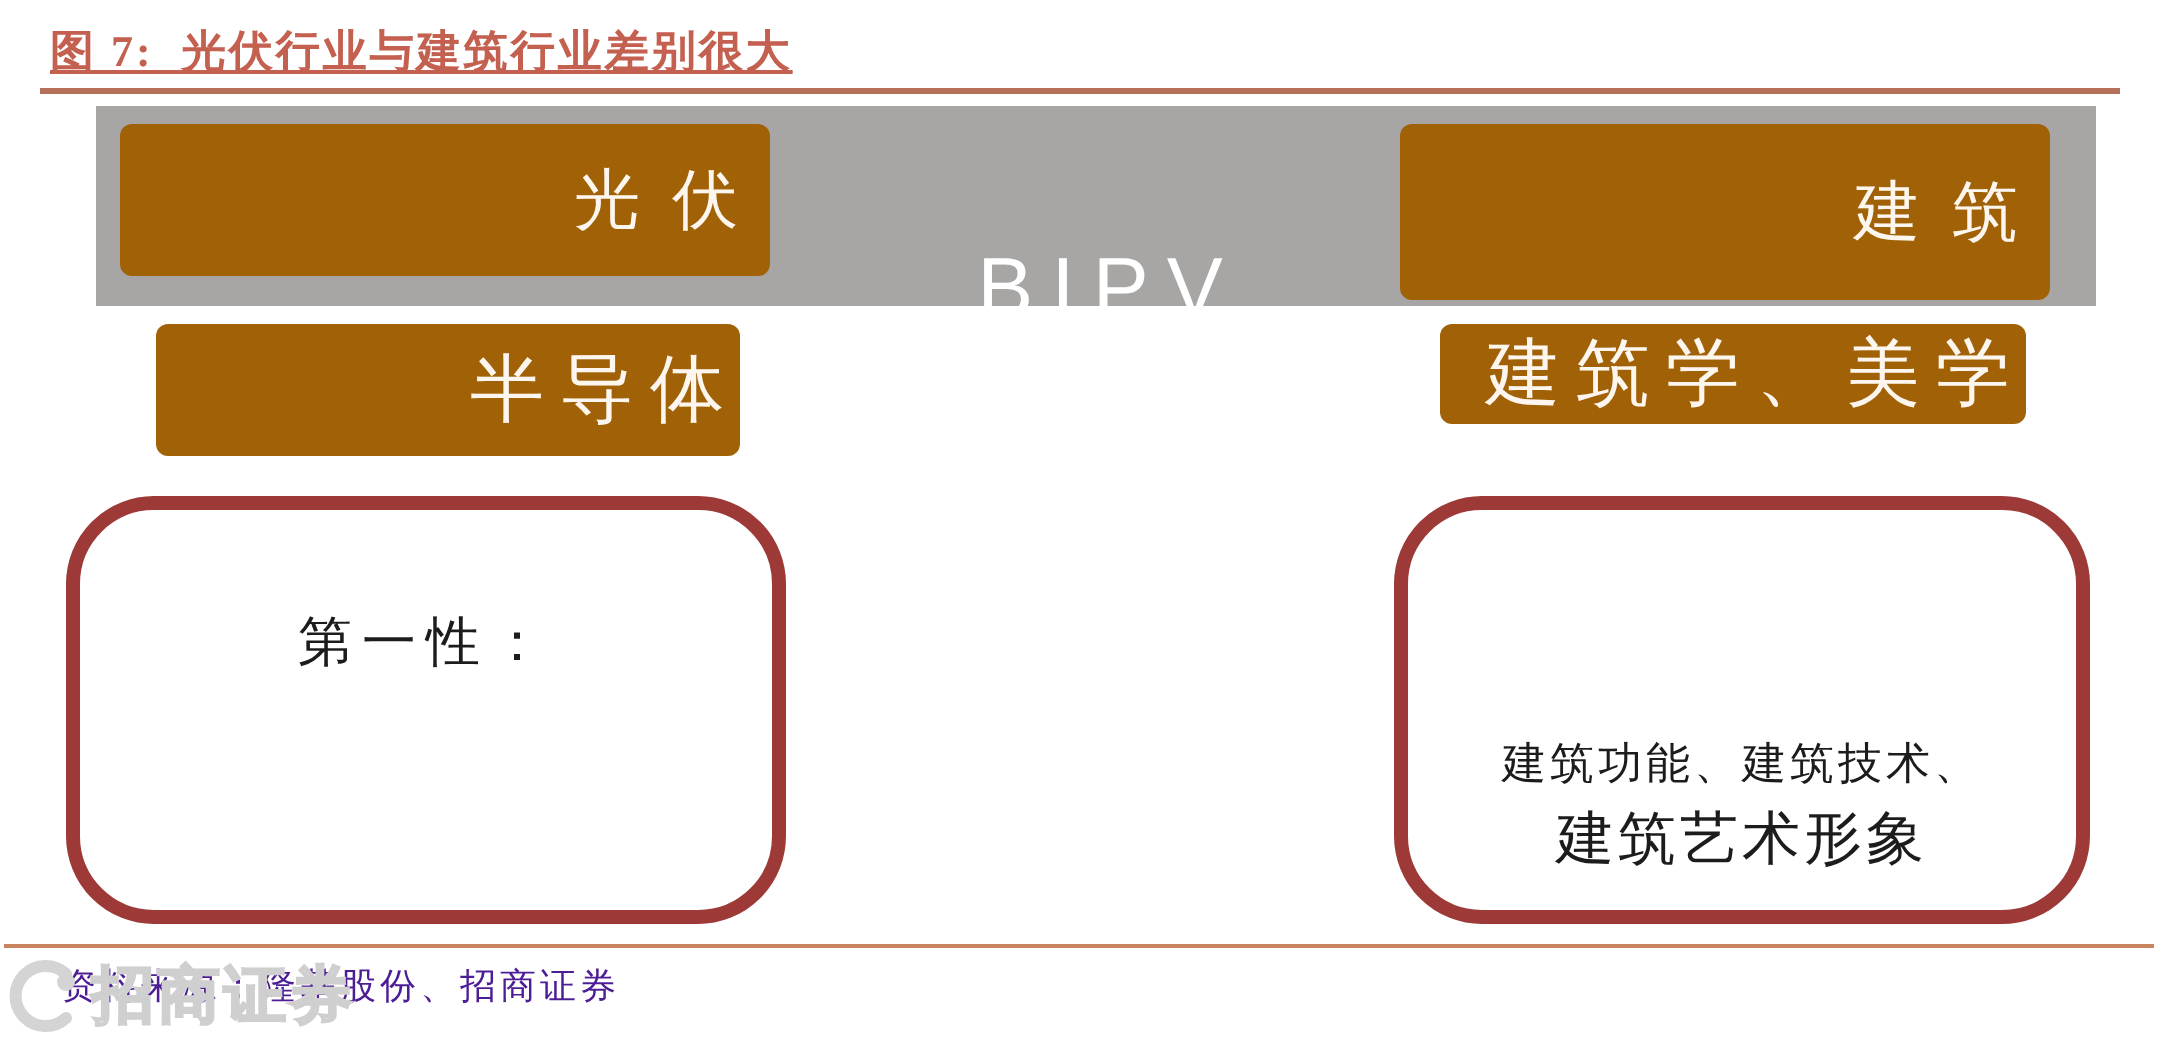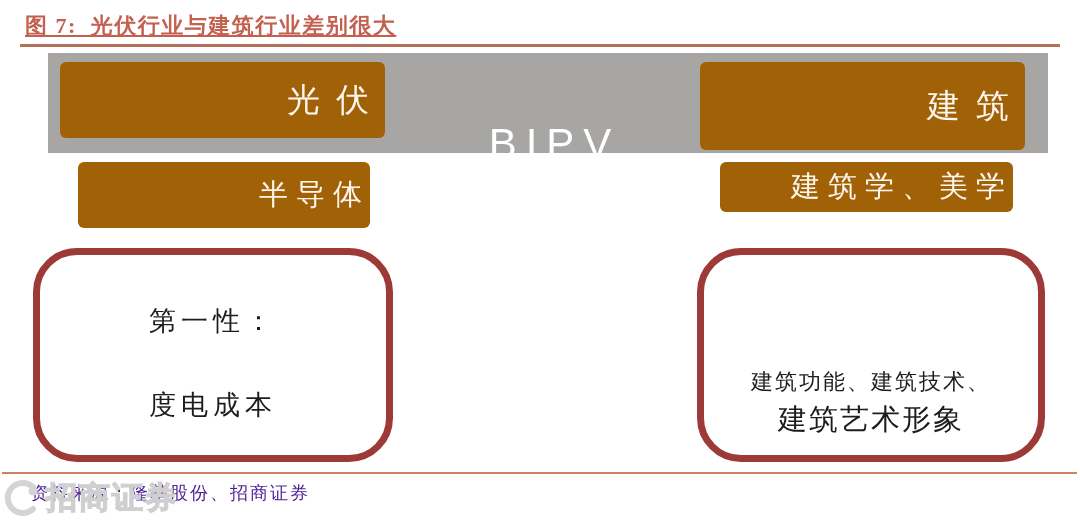--- a/index.html
+++ b/index.html
@@ -26,21 +26,21 @@
     font-family:Liberation Sans, sans-serif;
     font-size:42px; color:#ffffff; letter-spacing:9px; text-indent:9px;margin-top:41px;
   }
 
   .red-box {
     position:absolute; background:#a16207; border-radius:6px;
     display:flex; align-items:center; justify-content:flex-end;
     color:#fdf6ee;
   }
   .red-box.industry { font-size:33px; letter-spacing:16px; text-indent:16px; }
-  .red-box.discipline { font-size:29px; letter-spacing:8px; text-indent:8px; }
+  .red-box.discipline { font-size:37px; letter-spacing:8px; text-indent:8px; }
   #pv-box   { left:60px;  top:62px;  width:325px; height:76px; }
   #arch-box { left:700px; top:62px;  width:325px; height:88px; }
   #semi-box { left:78px;  top:162px; width:292px; height:66px; }
   #aes-box  { left:720px; top:162px; width:293px; height:50px; }
 
   .outline-box {
     position:absolute; background:#ffffff;
     border:7px solid #9d3a37; border-radius:44px;
     color:#1c1c1c; text-align:center;
   }
@@ -91,21 +91,20 @@
 
 <div class="red-box discipline" id="semi-box">
   <span>半导体</span>
 </div>
 <div class="red-box discipline" id="aes-box">
   <span>建筑学、美学</span>
 </div>
 
 <div class="outline-box" id="pv-detail">
   <div class="detail-line line-title">第一性：</div>
-  <div class="detail-line line-body">度电成本</div>
 </div>
 
 <div class="outline-box" id="arch-detail">
   <div class="detail-line line-body1">建筑功能、建筑技术、</div>
   <div class="detail-line line-body2">建筑艺术形象</div>
 </div>
 
 <div class="bottom-rule"></div>
 <div class="source-note">资料来源：隆基股份、招商证券</div>
 

